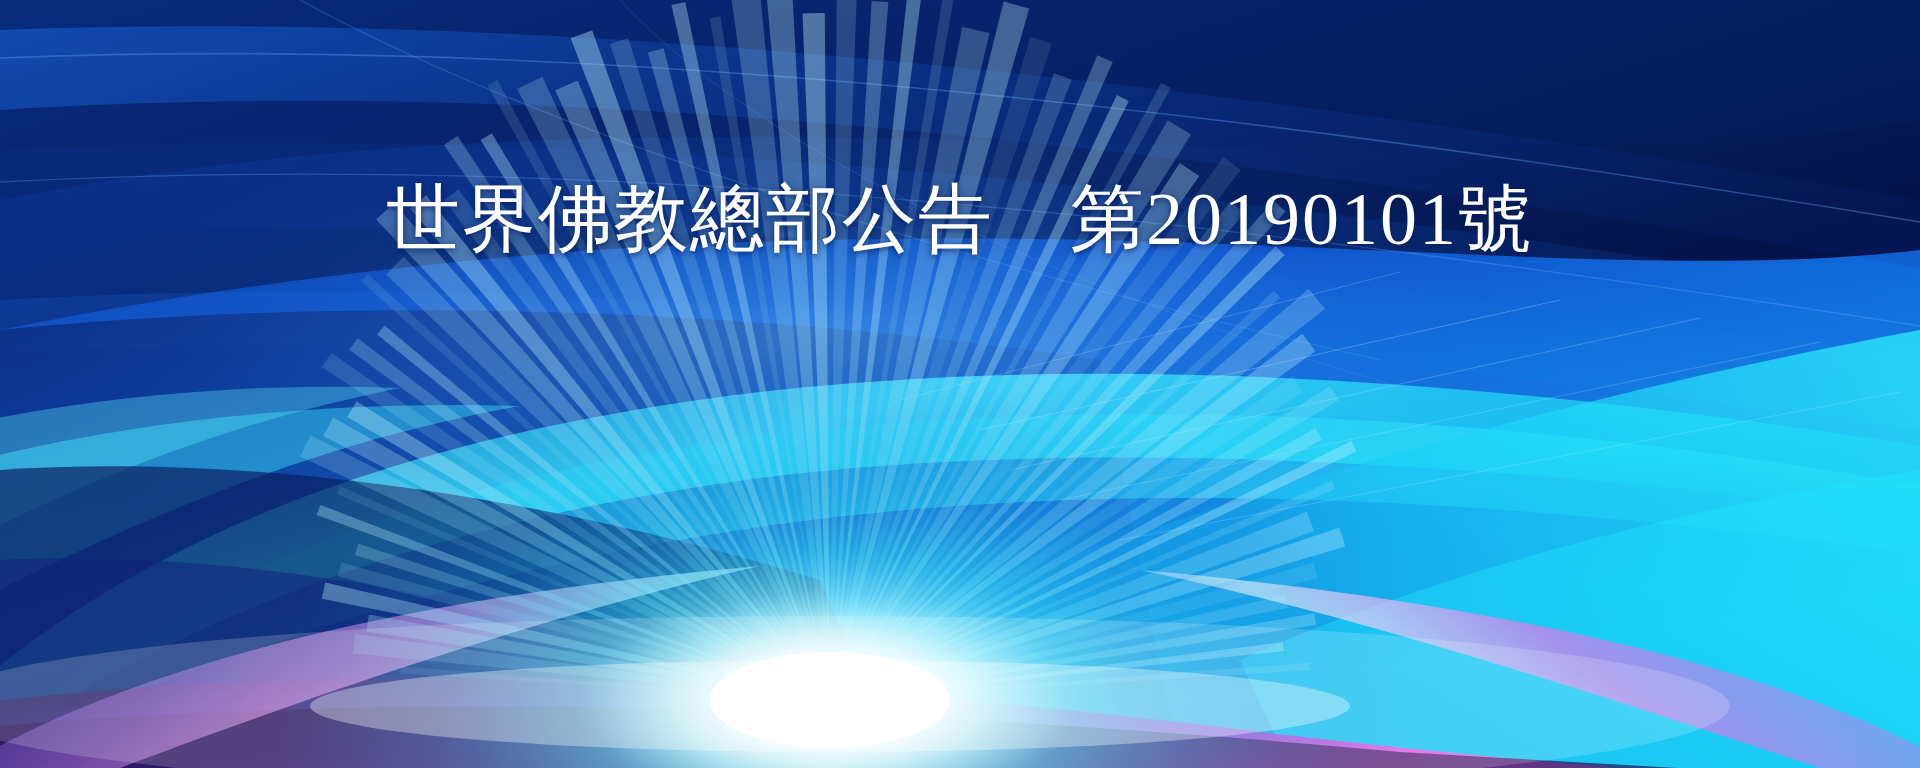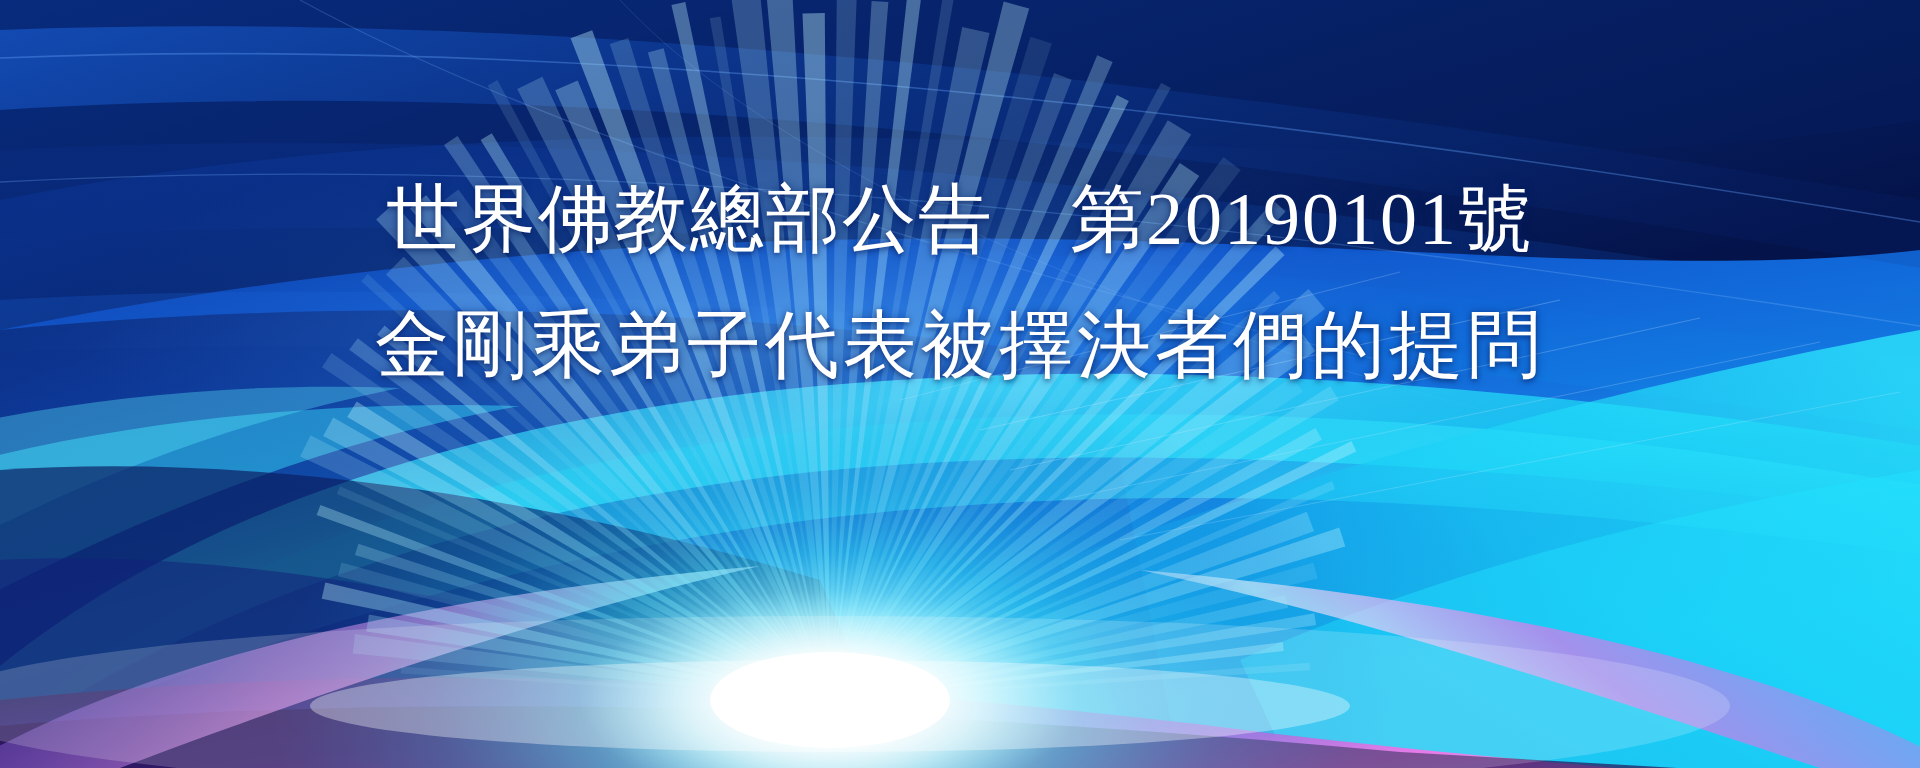--- a/index.html
+++ b/index.html
@@ -272,16 +272,15 @@
         <path d="M1010,470 L1700,318" stroke-width="0.9"></path>
         <path d="M1060,500 L1820,342" stroke-width="0.8"></path>
         <path d="M1120,540 L1900,392" stroke-width="0.8"></path>
         <path d="M900,400 L1400,272" stroke-width="0.8"></path>
       </g>
     </g>
   </svg>
 
   <div class="title-block">
     <div class="title-line" id="line1">世界佛教總部公告　第20190101號</div>
-    <div class="title-line" id="line2">金剛乘弟子代表被擇決者們的提問</div>
   </div>
 
 </div>
 
 </body></html>

